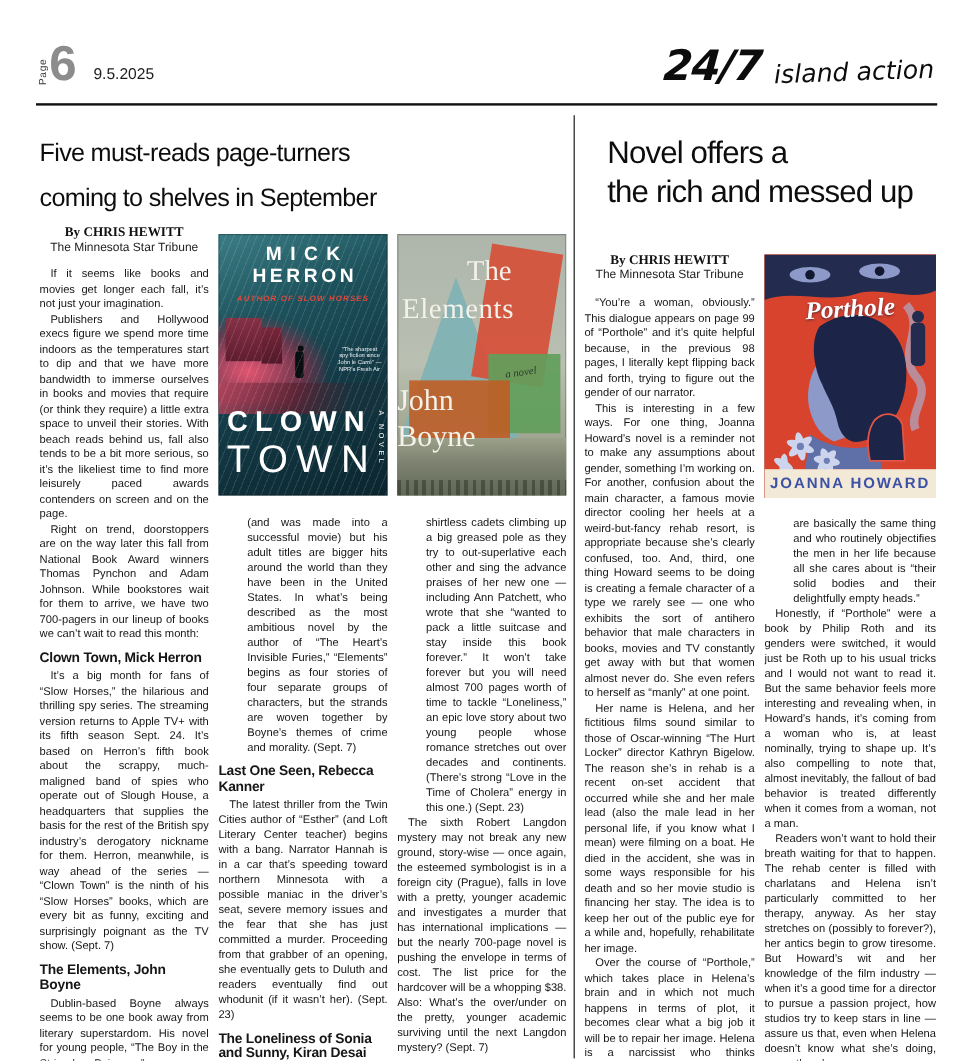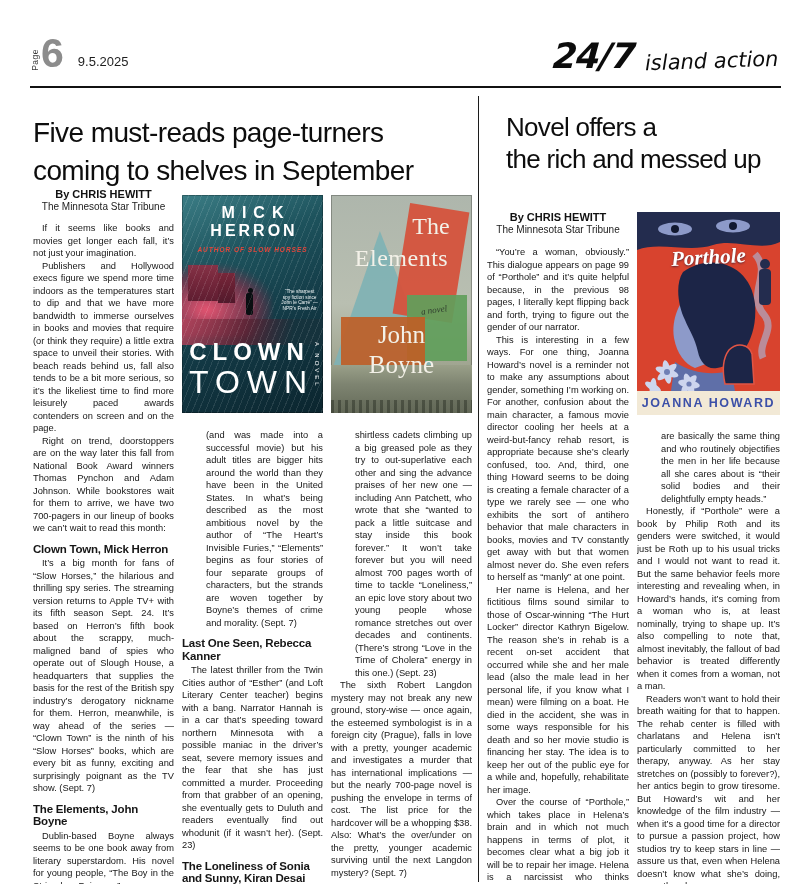--- a/index.html
+++ b/index.html
@@ -12,24 +12,24 @@
   .page-num { font-size:41px; font-weight:700; color:#8c8c8c; line-height:.82; margin-left:1px; }
   .page-date { font-size:13px; color:#1d1d1d; margin-left:14px; margin-bottom:2px; }
   .brand { position:absolute; right:32px; top:36px; display:flex; align-items:baseline; gap:10px; }
   .brand-number { font-family:"DejaVu Sans", sans-serif; font-size:35px; font-weight:800; font-style:italic; letter-spacing:-1px; color:#0c0c0c; transform:skewX(-4deg); }
   .brand-name { font-family:"DejaVu Sans", sans-serif; font-size:21px; font-style:italic; color:#0c0c0c; transform:rotate(-2deg); }
   .hrule { position:absolute; left:30px; top:86px; width:751px; height:2px; background:#111; }
   .vrule { position:absolute; left:478px; top:96px; width:1px; height:786px; background:#1c1c1c; }
 
   
   .headline { color:#0d0d0d; font-weight:400; }
-  .headline-left { position:absolute; left:33px; top:95px; width:446px; font-size:28px; line-height:38px; letter-spacing:-.6px; }
+  .headline-left { position:absolute; left:33px; top:95px; width:446px; font-size:21px; line-height:38px; letter-spacing:-.6px; }
   .headline-right { position:absolute; left:487px; top:95px; width:296px; font-size:26px; line-height:31.5px; letter-spacing:-.7px;margin-left:19px; }
   .byline { position:absolute; text-align:center; color:#111; }
-  .byline .by { font-weight:700; font-size:11px; }
+  .byline .by { font-weight:700; font-size:11px;font-family:Liberation Serif, serif; }
   .byline .aff { font-size:10px; margin-top:1px; color:#222; }
   .byline-left { left:33px; top:188px; width:141px; }
   .byline-right { left:487px; top:211px; width:142px; }
 
   
   .col { position:absolute; width:141px; text-align:justify; font-size:9.3px; line-height:12.5px; color:#161616; overflow:hidden; -webkit-hyphens:auto; hyphens:auto; }
   .col p { margin:0; }
   .col p.p { text-indent:9px; }
   .col p.c { text-indent:0;margin-left:24px; }
   .col p.h { font-weight:700; font-size:11.5px; line-height:12.6px; text-align:left; text-indent:0; margin-top:8px; margin-bottom:2px; letter-spacing:-.2px; hyphens:none; }
@@ -64,21 +64,21 @@
 
   
   .cover-el { left:331px; top:195px; width:141px; height:218px;
     background:linear-gradient(180deg,#aeb6ac 0%,#b9bfb1 50%,#a5aa96 72%,#8f947f 100%); }
   .el-tri { position:absolute; left:0; top:36px; width:104px; height:142px; background:#7fb2b4; clip-path:polygon(47% 0,100% 100%,0 100%); opacity:.92; }
   .el-red { position:absolute; left:70px; top:12px; width:60px; height:112px; background:#d5523c; transform:rotate(9deg); opacity:.95; }
   .el-green { position:absolute; left:76px; top:100px; width:60px; height:66px; background:#619e5b; opacity:.92; }
   .el-orange { position:absolute; left:10px; top:122px; width:84px; height:76px; background:#c05d25; opacity:.9; }
   .el-land { position:absolute; left:0; top:170px; width:100%; height:48px; background:linear-gradient(180deg,#9aa089 0%,#7e8471 40%,#646a58 100%); }
   .el-land::after { content:""; position:absolute; bottom:0; width:100%; height:13px; background:repeating-linear-gradient(90deg, rgba(40,45,35,.5) 0 3px, rgba(95,100,85,.3) 3px 7px); }
-  .el-serif { font-family:"Liberation Serif", serif; color:#f3f1e8; text-align:center; position:absolute; }
+  .el-serif { font-family:"Liberation Serif", serif; color:#f3f1e8; text-align:left; position:absolute; }
   .el-the   { top:18px; left:58px; width:84px; font-size:24px; }
   .el-title { top:50px; left:4px; right:4px; font-size:24px; letter-spacing:.5px; }
   .el-novel { position:absolute; top:110px; left:74px; width:58px; text-align:center; font-family:"Liberation Serif", serif; font-style:italic; font-size:9px; color:#2f3c2e; transform:rotate(-8deg); }
   .el-john  { top:126px; left:0; right:0; font-size:25px; }
   .el-boyne { top:156px; left:0; right:0; font-size:25px; }
 
   
   .cover-po { left:637px; top:212px; width:143px; height:203px; background:#d8432e; }
   .cover-po svg { position:absolute; inset:0; }
   .po-title { position:absolute; top:33px; left:6px; right:6px; text-align:center; font-family:"Liberation Serif", serif; font-style:italic; font-weight:700; font-size:21px; color:#ffffff; transform:rotate(-3deg); text-shadow:0 1px 2px rgba(18,24,58,.65); }

